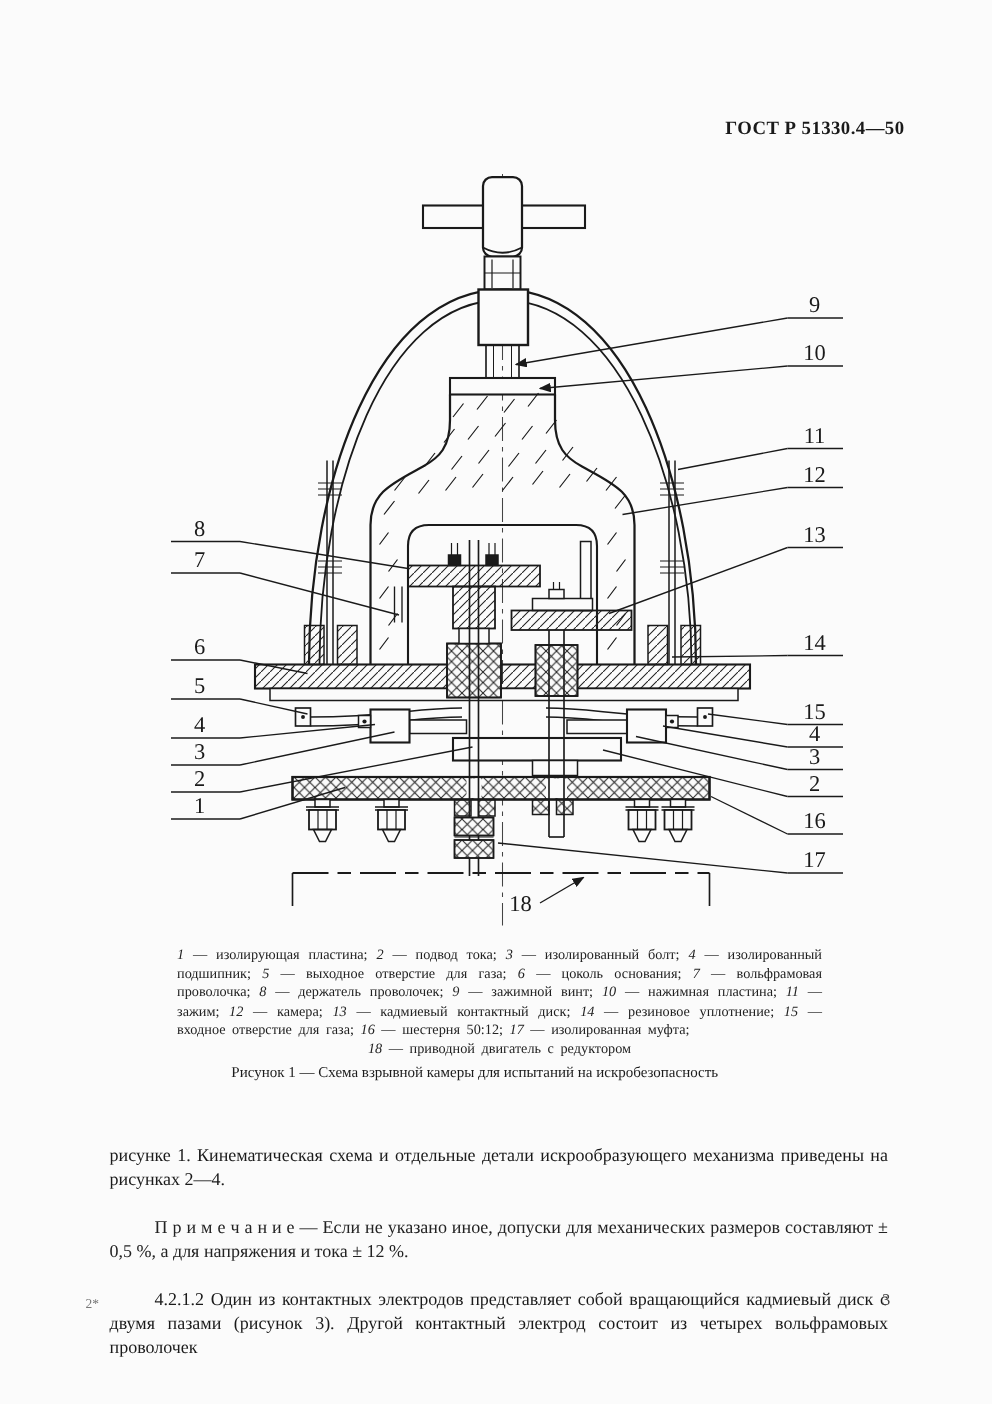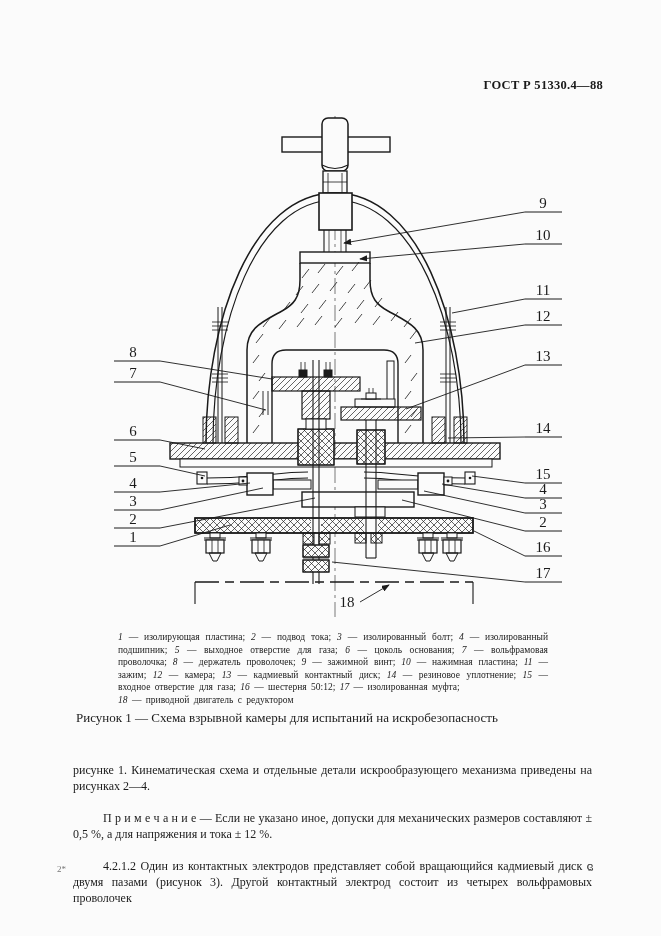--- a/index.html
+++ b/index.html
@@ -12,38 +12,38 @@
   .abs{position:absolute;}
   #doc-header{
     top:78px;left:0;right:58px;text-align:right;
     font-size:12.5px;font-weight:bold;letter-spacing:.3px;
   }
   #figure-svg{top:112px;left:0;}
   #legend{
     top:631px;left:118px;width:430px;
     font-size:9.5px;line-height:12.6px;text-align:justify;word-spacing:2px;color:#222;
   }
-  #legend .last{text-align:left;}
+  #legend .last{text-align:center;}
   #legend i{font-style:italic;}
   #figure-caption{
-    top:710px;left:76px;width:541px;
-    font-size:13px;color:#1c1c1c;
+    top:710px;left:46px;width:541px;text-align:center;
+    font-size:10px;color:#1c1c1c;
   }
   #body-text{top:746px;left:57px;width:551px;}
   #body-text p{margin:16px;font-size:12px;line-height:16px;text-align:justify;}
   #para-note{font-size:11px;line-height:15px;text-indent:30px;margin-top:7px !important;margin-bottom:7px !important;color:#222;}
   .indent{text-indent:30px;}
   #footer-sig{top:864px;left:57px;font-size:9px;color:#777;}
   #footer-page{top:861px;left:588px;font-size:11px;color:#444;}
   svg text{font-family:"Liberation Serif","DejaVu Serif",serif;fill:#1a1a1a;}
 </style>
 </head>
 <body>
 
-<div class="abs" id="doc-header">ГОСТ Р 51330.4—88</div>
+<div class="abs" id="doc-header">ГОСТ Р 51330.4—50</div>
 
 <svg class="abs" id="figure-svg" width="661" height="516" viewBox="0 0 661 516">
   <defs>
     <pattern id="hatch" width="6" height="6" patternUnits="userSpaceOnUse">
       <path d="M0,6 L6,0" stroke="#222" stroke-width="0.7"></path>
     </pattern>
     <pattern id="xhatch" width="7" height="7" patternUnits="userSpaceOnUse">
       <path d="M0,7 L7,0 M0,0 L7,7" stroke="#222" stroke-width="0.7"></path>
     </pattern>
     <marker id="arr" markerWidth="9" markerHeight="7" refX="8" refY="3.5" orient="auto">

